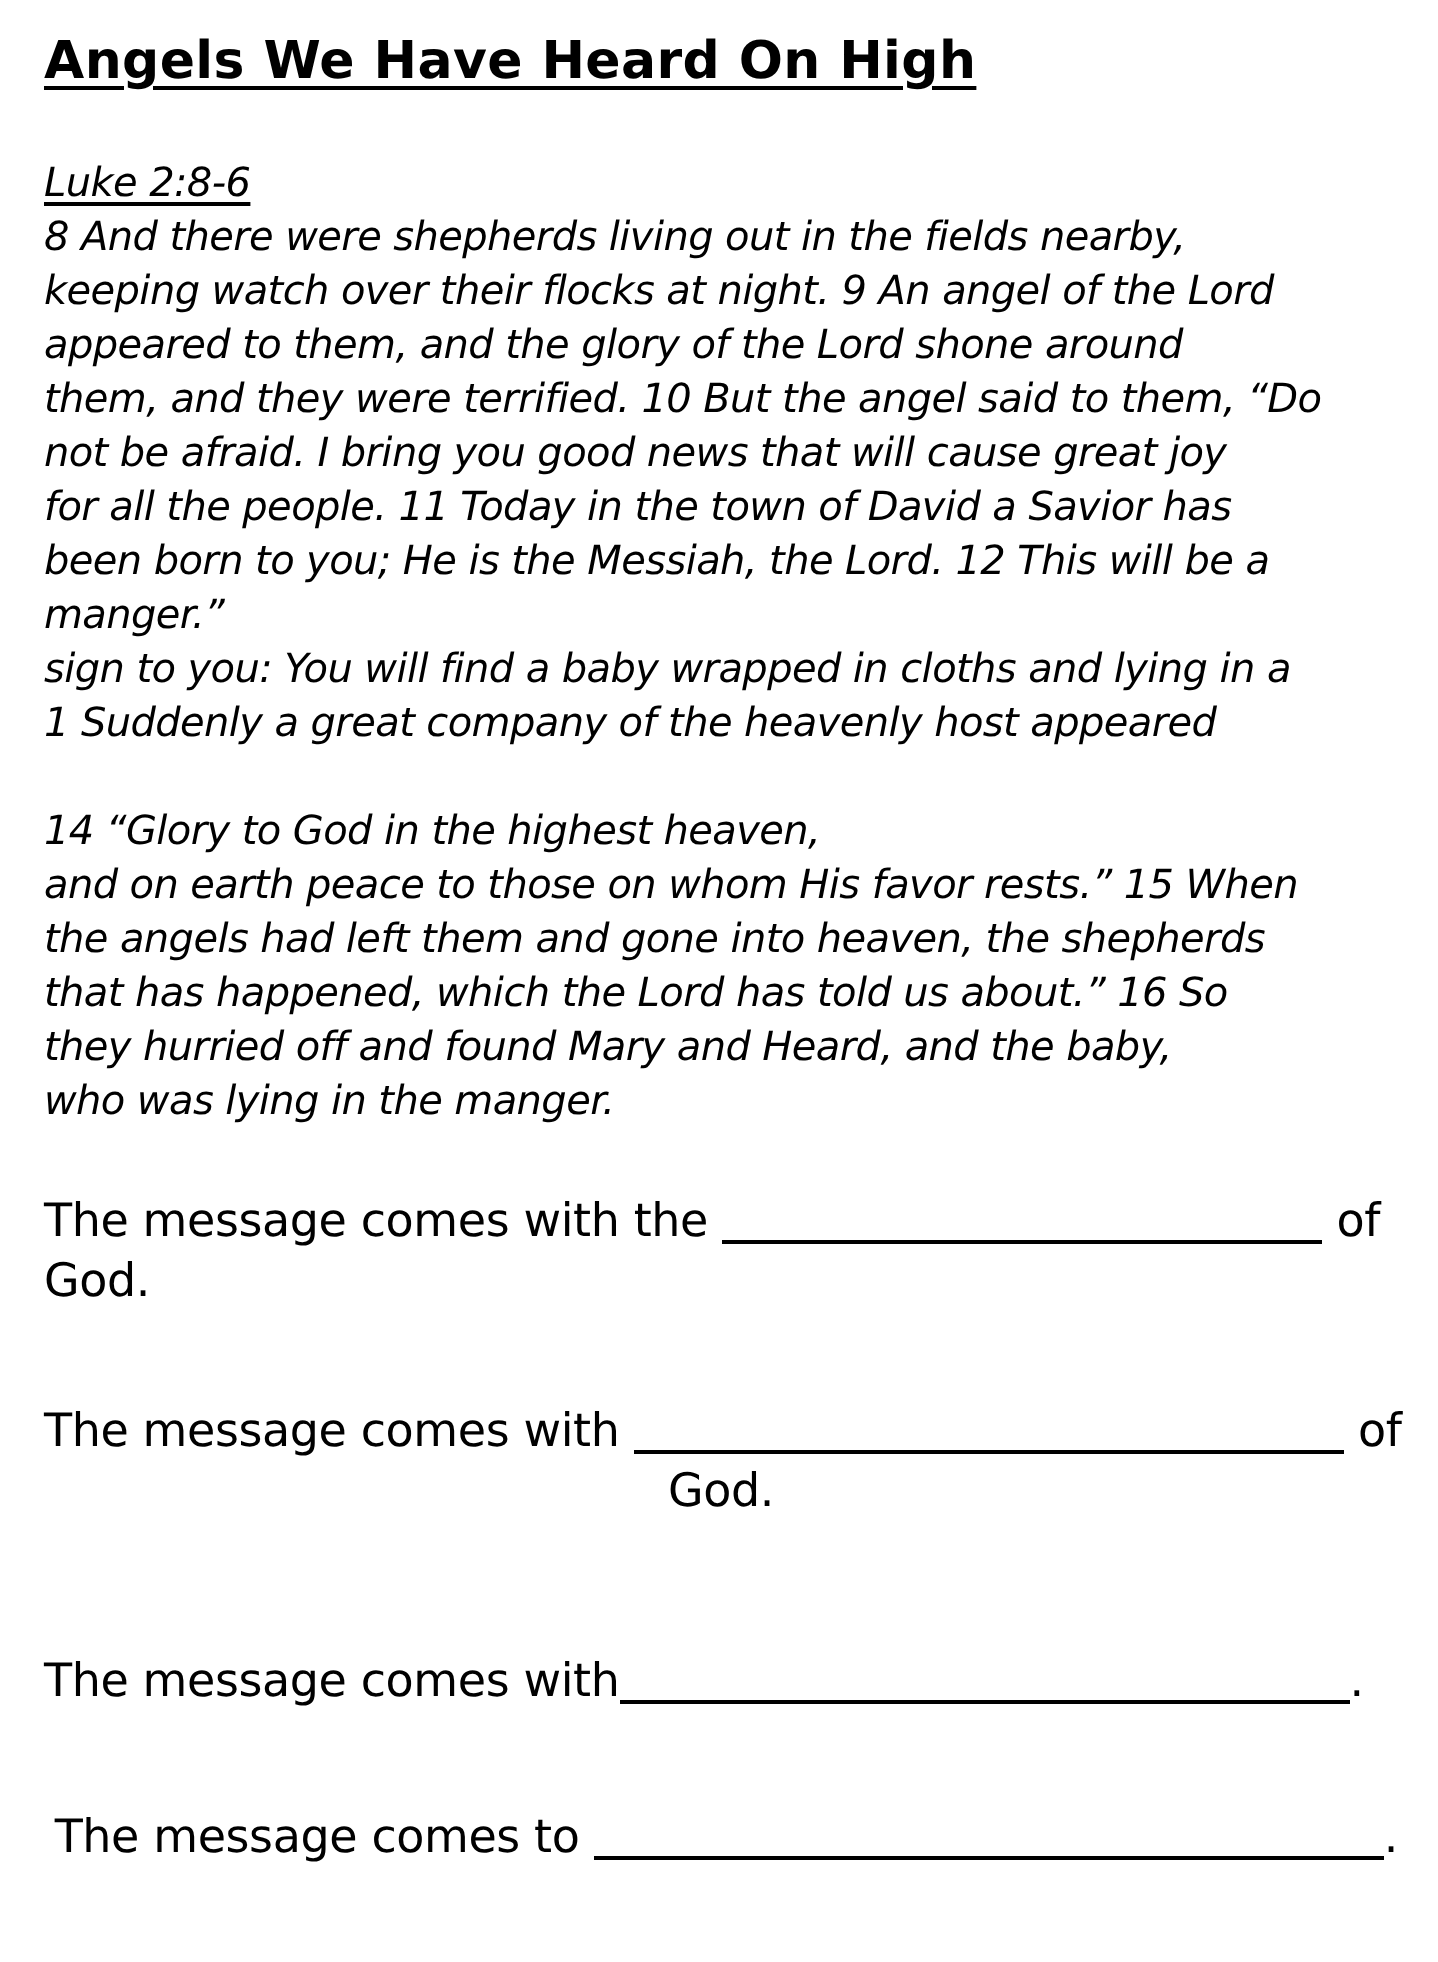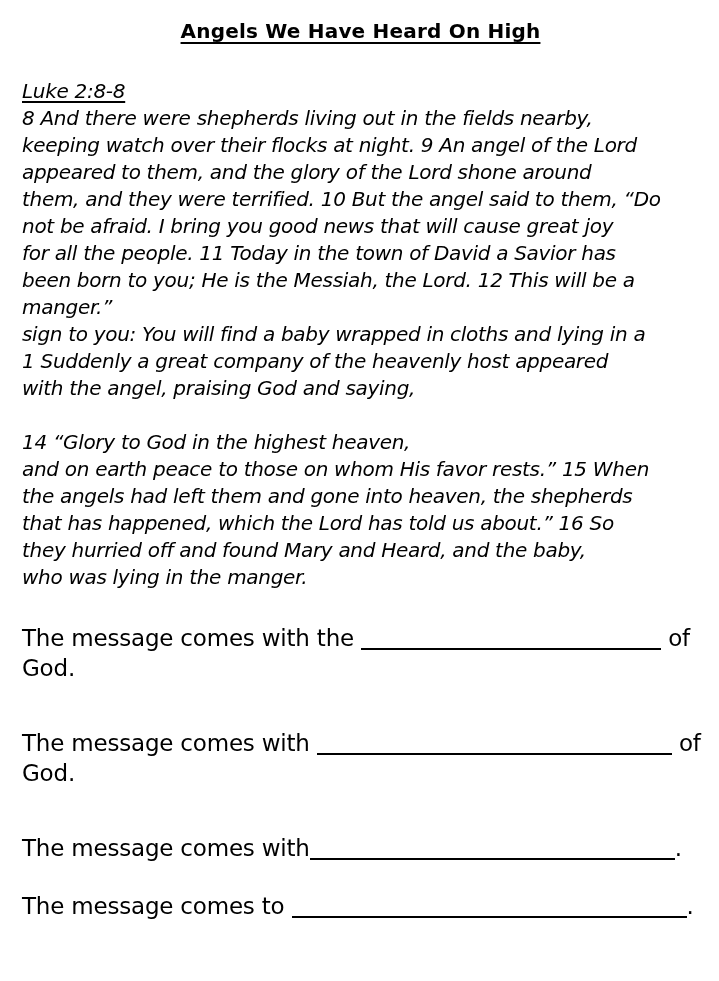--- a/index.html
+++ b/index.html
@@ -6,22 +6,21 @@
   html, body { background: #ffffff; }
   body {
     width: 719px;
     height: 981px;
     overflow: hidden;
     color: #000000;
     font-family: "DejaVu Sans", "Liberation Sans", sans-serif;
     padding: 14px 20px 0 22px;
   }
   .page-title {
-    text-align: center;
-    font-size: 20px;
+    font-size: 26px;
     font-weight: bold;
     line-height: 34px;
     letter-spacing: 0.2px;
     text-decoration: underline;
     text-underline-offset: 4px;
     text-decoration-thickness: 2px;
   }
   .scripture {
     margin-top: 30px;
     font-style: italic;
@@ -36,56 +35,55 @@
     min-height: 27px;
   }
   .passage-line { min-height: 27px; }
   .questions { margin-top: 32px; }
   .question {
     font-size: 23px;
     line-height: 30px;
     letter-spacing: -0.2px;
     white-space: nowrap;
   }
-  .q2 { margin-top: 45px; }
-  .q3 { margin-top: 45px; }
-  .q4 { margin-top: 28px; }
+  .q2 { margin-top: 45px; text-align: center; }
+  .q3 { margin-top: 65px; }
+  .q4 { margin-top: 48px; text-align: right; }
   .blank {
     display: inline-block;
     height: 14px;
     border-bottom: 2.5px solid #000000;
     vertical-align: -4px;
   }
   .blank-1 { width: 300px; }
   .blank-2 { width: 355px; }
   .blank-3 { width: 365px; }
   .blank-4 { width: 395px; }
   .continuation { min-height: 0; }
 </style>
 </head>
 <body>
 
 <div>
 
   <h1 class="page-title">Angels We Have Heard On High</h1>
 
   <div class="scripture">
-    <div class="scripture-reference">Luke 2:8-8</div>
+    <div class="scripture-reference">Luke 2:8-6</div>
     <div>
         <div class="passage-line">8 And there were shepherds living out in the fields nearby,</div>
         <div class="passage-line">keeping watch over their flocks at night. 9 An angel of the Lord</div>
         <div class="passage-line">appeared to them, and the glory of the Lord shone around</div>
         <div class="passage-line">them, and they were terrified. 10 But the angel said to them, “Do</div>
         <div class="passage-line">not be afraid. I bring you good news that will cause great joy</div>
         <div class="passage-line">for all the people. 11 Today in the town of David a Savior has</div>
         <div class="passage-line">been born to you; He is the Messiah, the Lord. 12 This will be a</div>
         <div class="passage-line">manger.”</div>
         <div class="passage-line">sign to you: You will find a baby wrapped in cloths and lying in a</div>
         <div class="passage-line">1 Suddenly a great company of the heavenly host appeared</div>
-        <div class="passage-line">with the angel, praising God and saying,</div>
         <div class="passage-line"></div>
         <div class="passage-line">14 “Glory to God in the highest heaven,</div>
         <div class="passage-line">and on earth peace to those on whom His favor rests.” 15 When</div>
         <div class="passage-line">the angels had left them and gone into heaven, the shepherds</div>
         <div class="passage-line">that has happened, which the Lord has told us about.” 16 So</div>
         <div class="passage-line">they hurried off and found Mary and Heard, and the baby,</div>
         <div class="passage-line">who was lying in the manger.</div>
       </div>
   </div>
 

